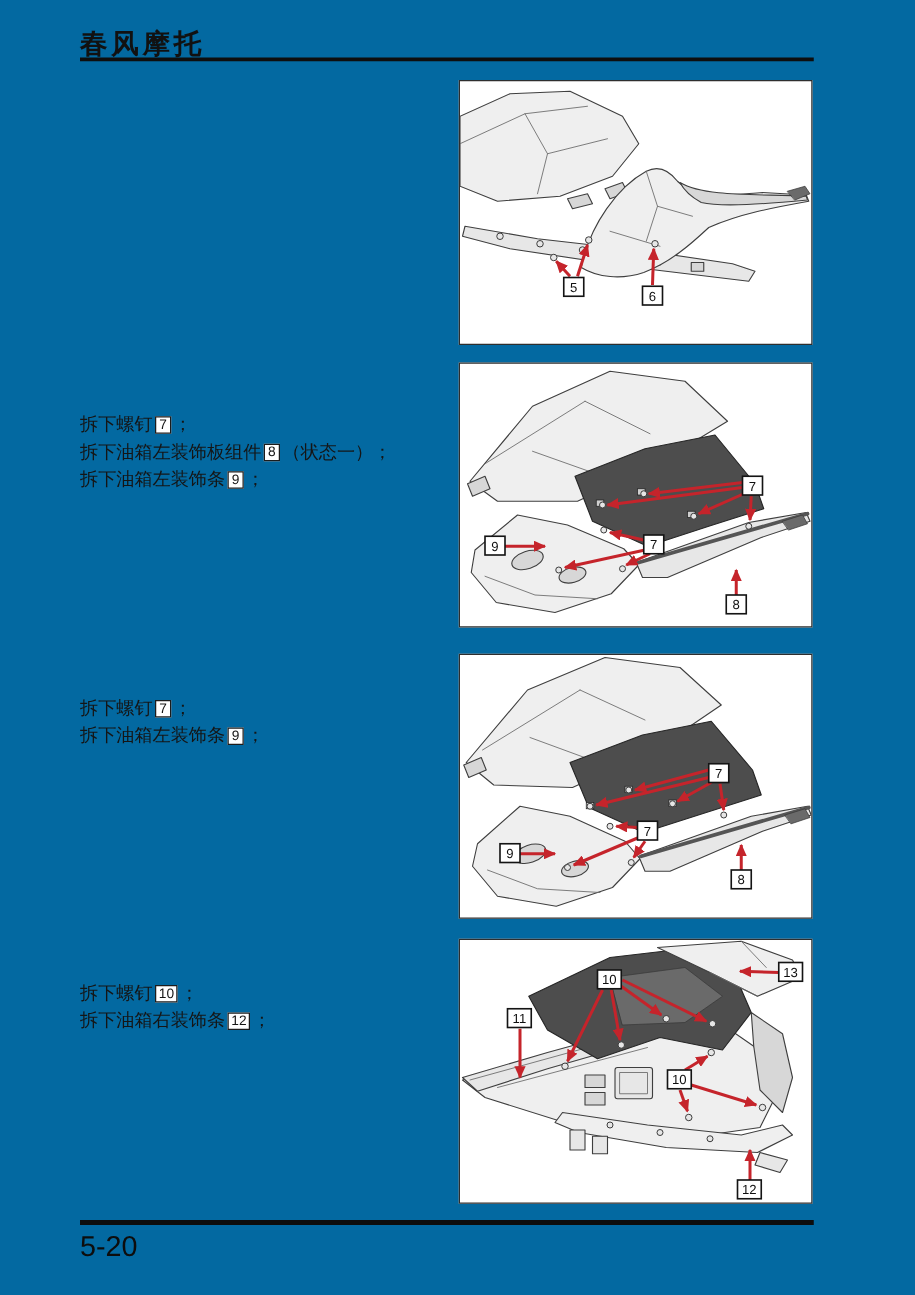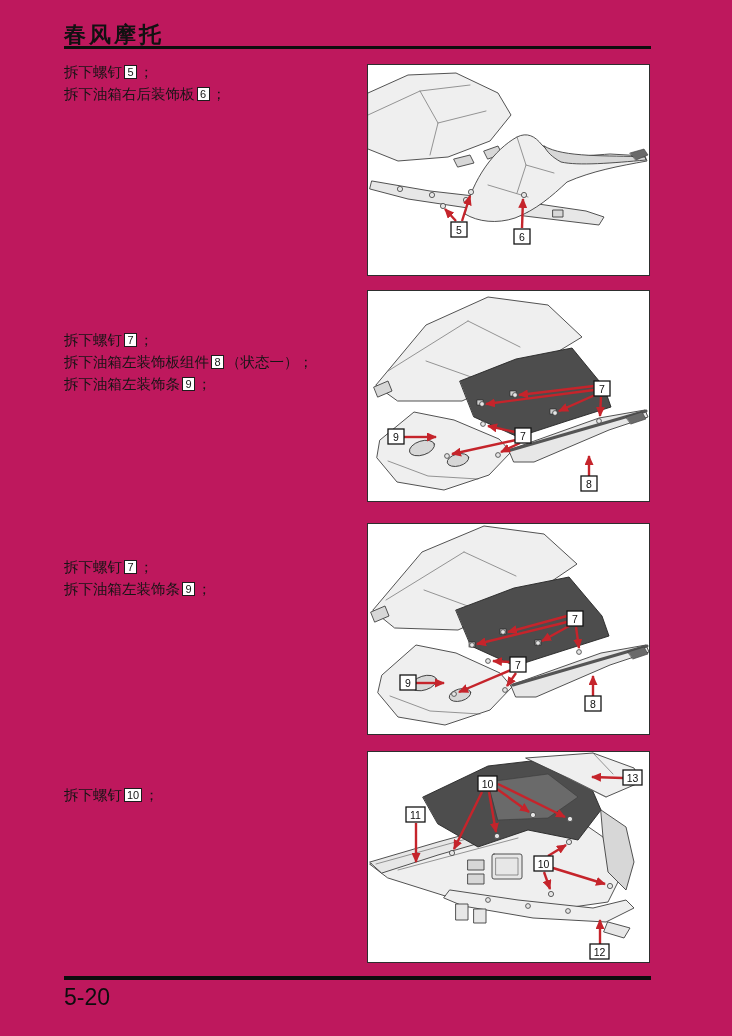--- a/index.html
+++ b/index.html
@@ -2,21 +2,21 @@
 <html style="--arrow-red: #c5242b; --ink: #1a1a1a; --frame-border: #2e2e2e;"><head>
 <meta charset="utf-8">
 <style>
   :root{
     --arrow-red:#c5242b;
     --ink:#1a1a1a;
     --frame-border:#2e2e2e;
   }
   html,body{margin:0;padding:0;background:#e9e9e9;}
   .page{
-    position:relative;width:732px;height:1036px;background:#be185d;
+    position:relative;width:732px;height:1036px;background:#0369a1;
     font-family:"Liberation Sans","DejaVu Sans",sans-serif;color:var(--ink);
     overflow:hidden;margin:0 auto;
   }
   .brand{
     position:absolute;left:64px;top:20px;font-size:22px;font-weight:bold;
     letter-spacing:3px;color:#111;
   }
   .header-rule{position:absolute;left:64px;top:46px;width:587px;height:3px;background:#0e0e0e;}
   .iblock{position:absolute;left:64px;width:300px;font-size:14.5px;line-height:22px;color:#151515;}
   .iblock.b0{top:61px}
@@ -55,35 +55,32 @@
   .page-number{position:absolute;left:64px;top:984px;font-size:23px;font-weight:normal;color:#0d0d0d;}
 </style>
 </head>
 <body>
 
 <div class="page">
 
   <div class="brand">春风摩托</div>
   <div class="header-rule"></div>
 
-  <div class="iblock b0">
-      <div class="iline"><span>拆下螺钉</span><span class="numbox">5</span><span>；</span></div>
-      <div class="iline"><span>拆下油箱右后装饰板</span><span class="numbox">6</span><span>；</span></div>
-    </div>
   <div class="iblock b1">
       <div class="iline"><span>拆下螺钉</span><span class="numbox">7</span><span>；</span></div>
       <div class="iline"><span>拆下油箱左装饰板组件</span><span class="numbox">8</span><span>（状态一）；</span></div>
       <div class="iline"><span>拆下油箱左装饰条</span><span class="numbox">9</span><span>；</span></div>
     </div>
   <div class="iblock b2">
       <div class="iline"><span>拆下螺钉</span><span class="numbox">7</span><span>；</span></div>
       <div class="iline"><span>拆下油箱左装饰条</span><span class="numbox">9</span><span>；</span></div>
     </div>
   <div class="iblock b3">
       <div class="iline"><span>拆下螺钉</span><span class="numbox">10</span><span>；</span></div>
+      <div class="iline"><span>拆下油箱右装饰条</span><span class="numbox">12</span><span>；</span></div>
     </div>
 
   <div class="frame f0">
     <svg viewBox="0 0 281 210">
       <defs>
         <marker id="ah1" markerUnits="userSpaceOnUse" markerWidth="11" markerHeight="9" refX="9" refY="4.5" orient="auto">
           <path class="ah" d="M0,0 L10,4.5 L0,9 Z"></path>
         </marker>
       </defs>
 

